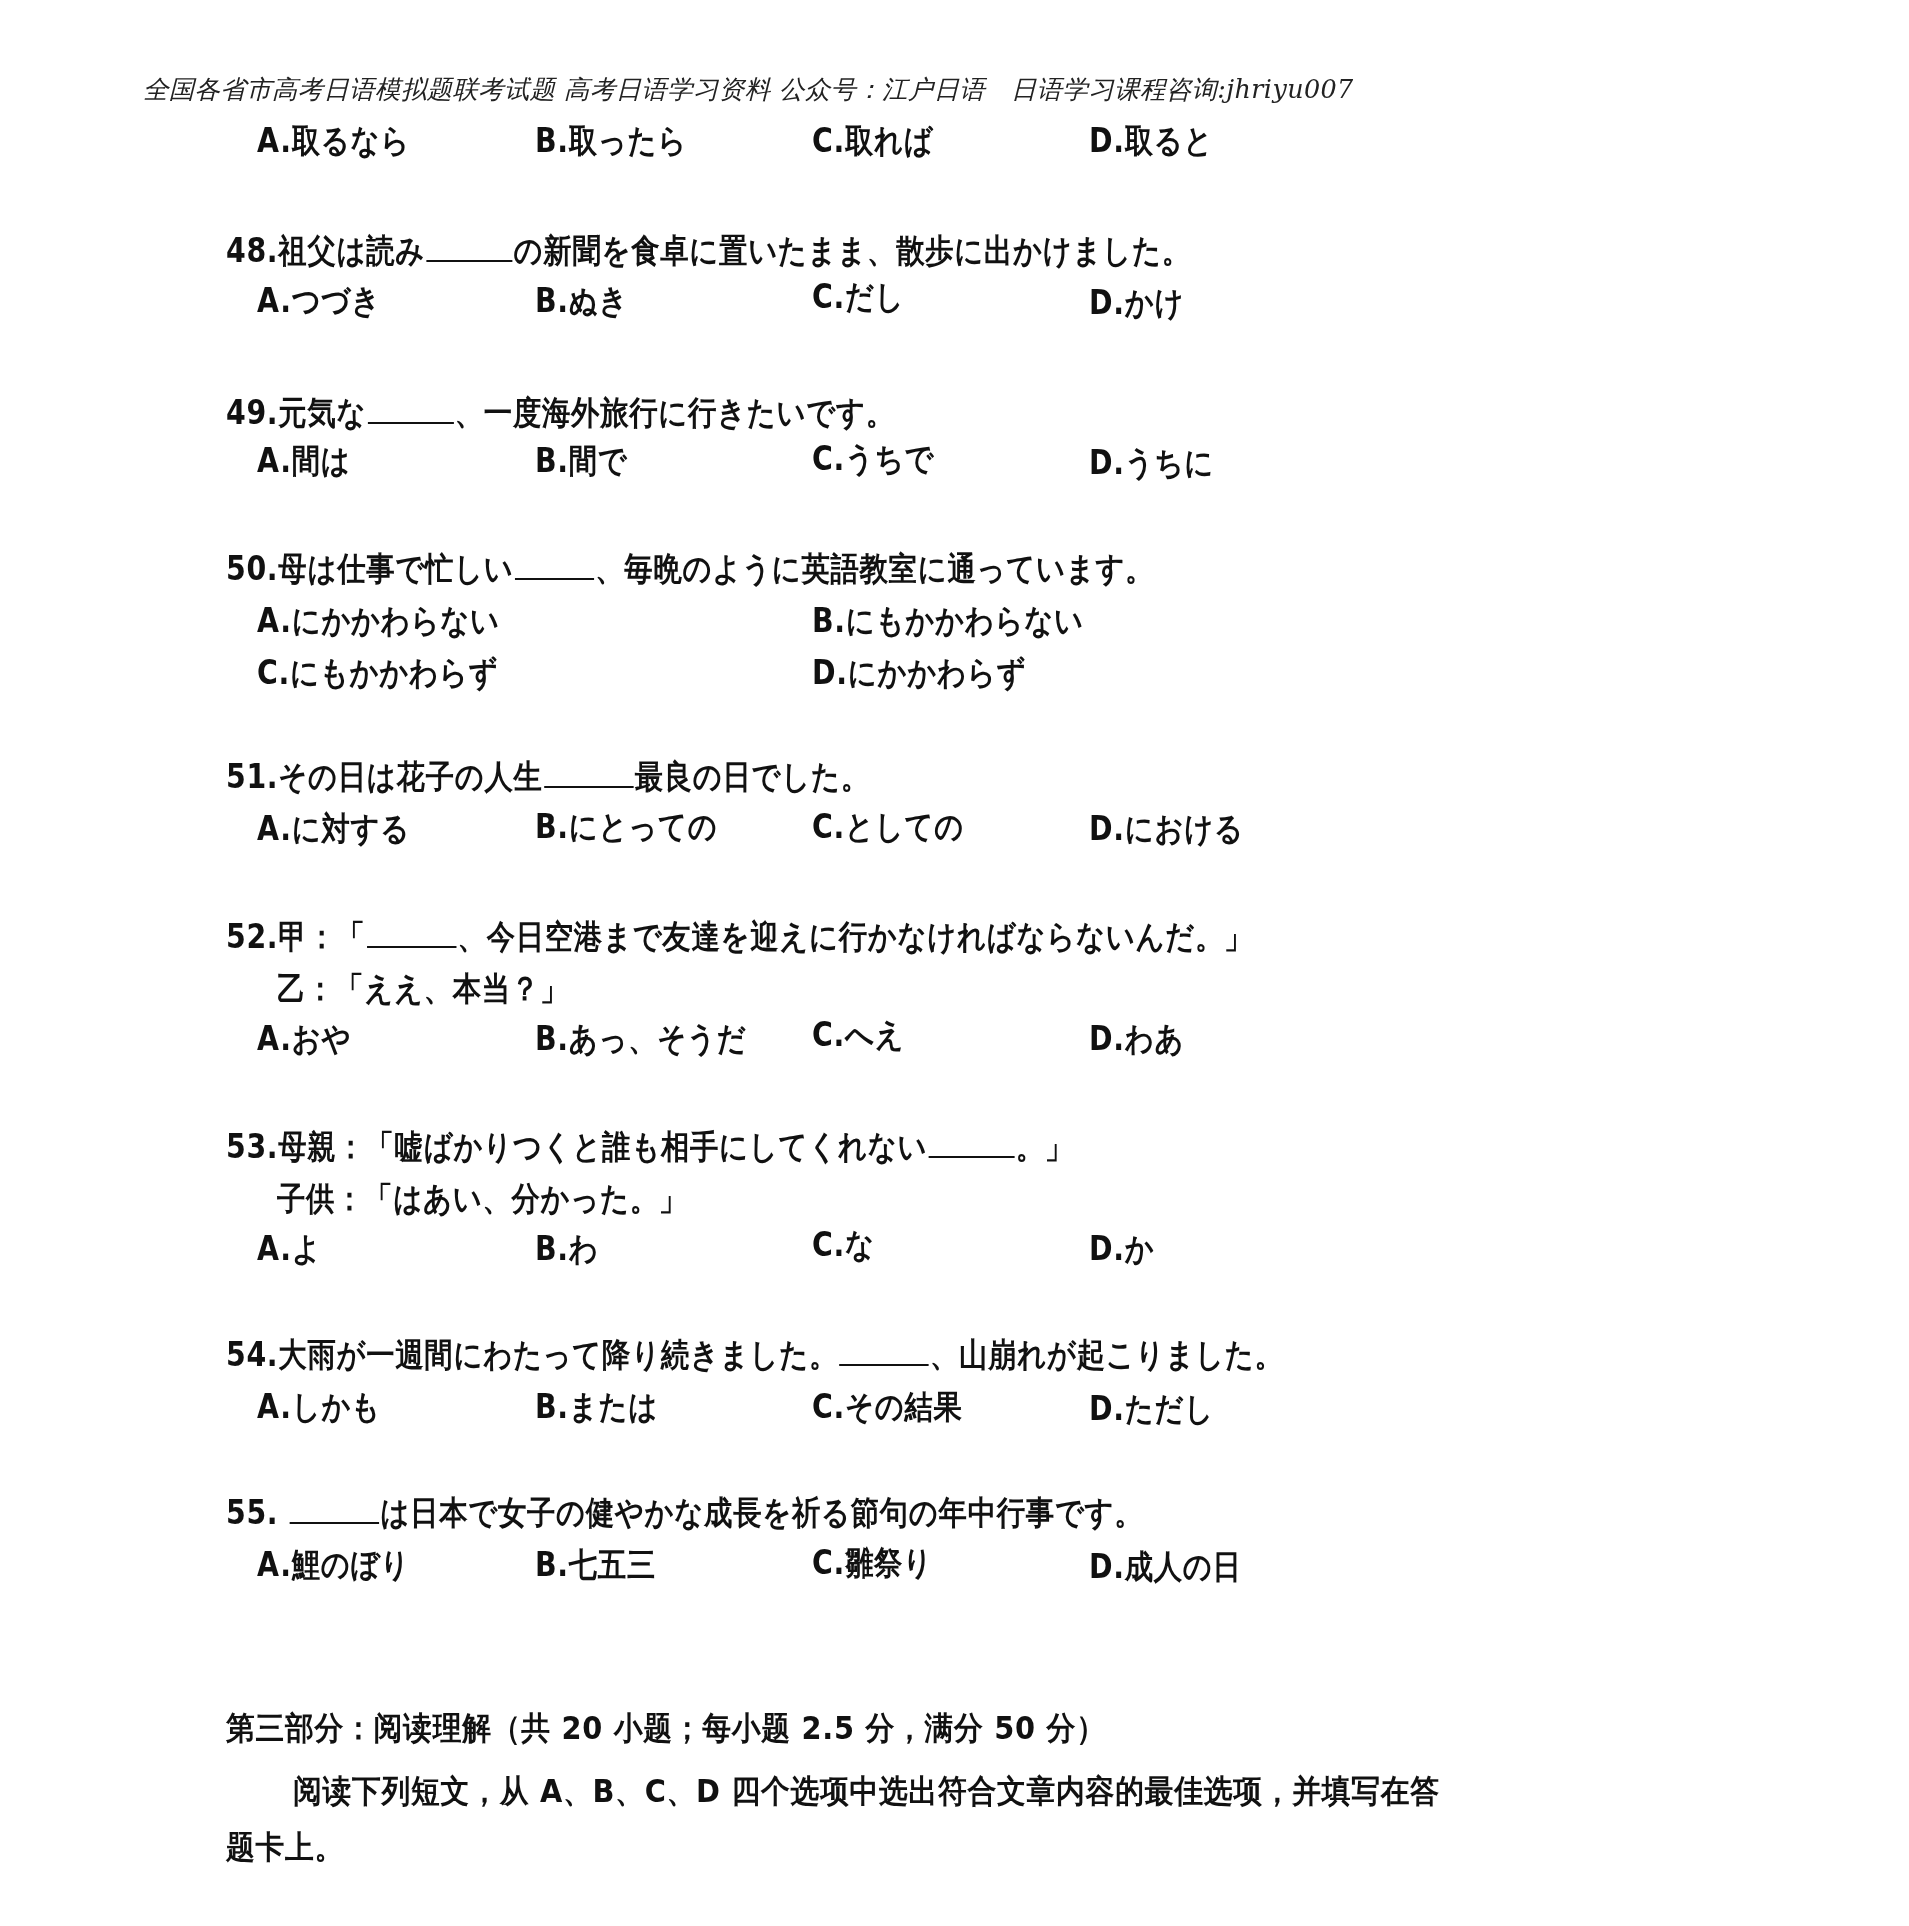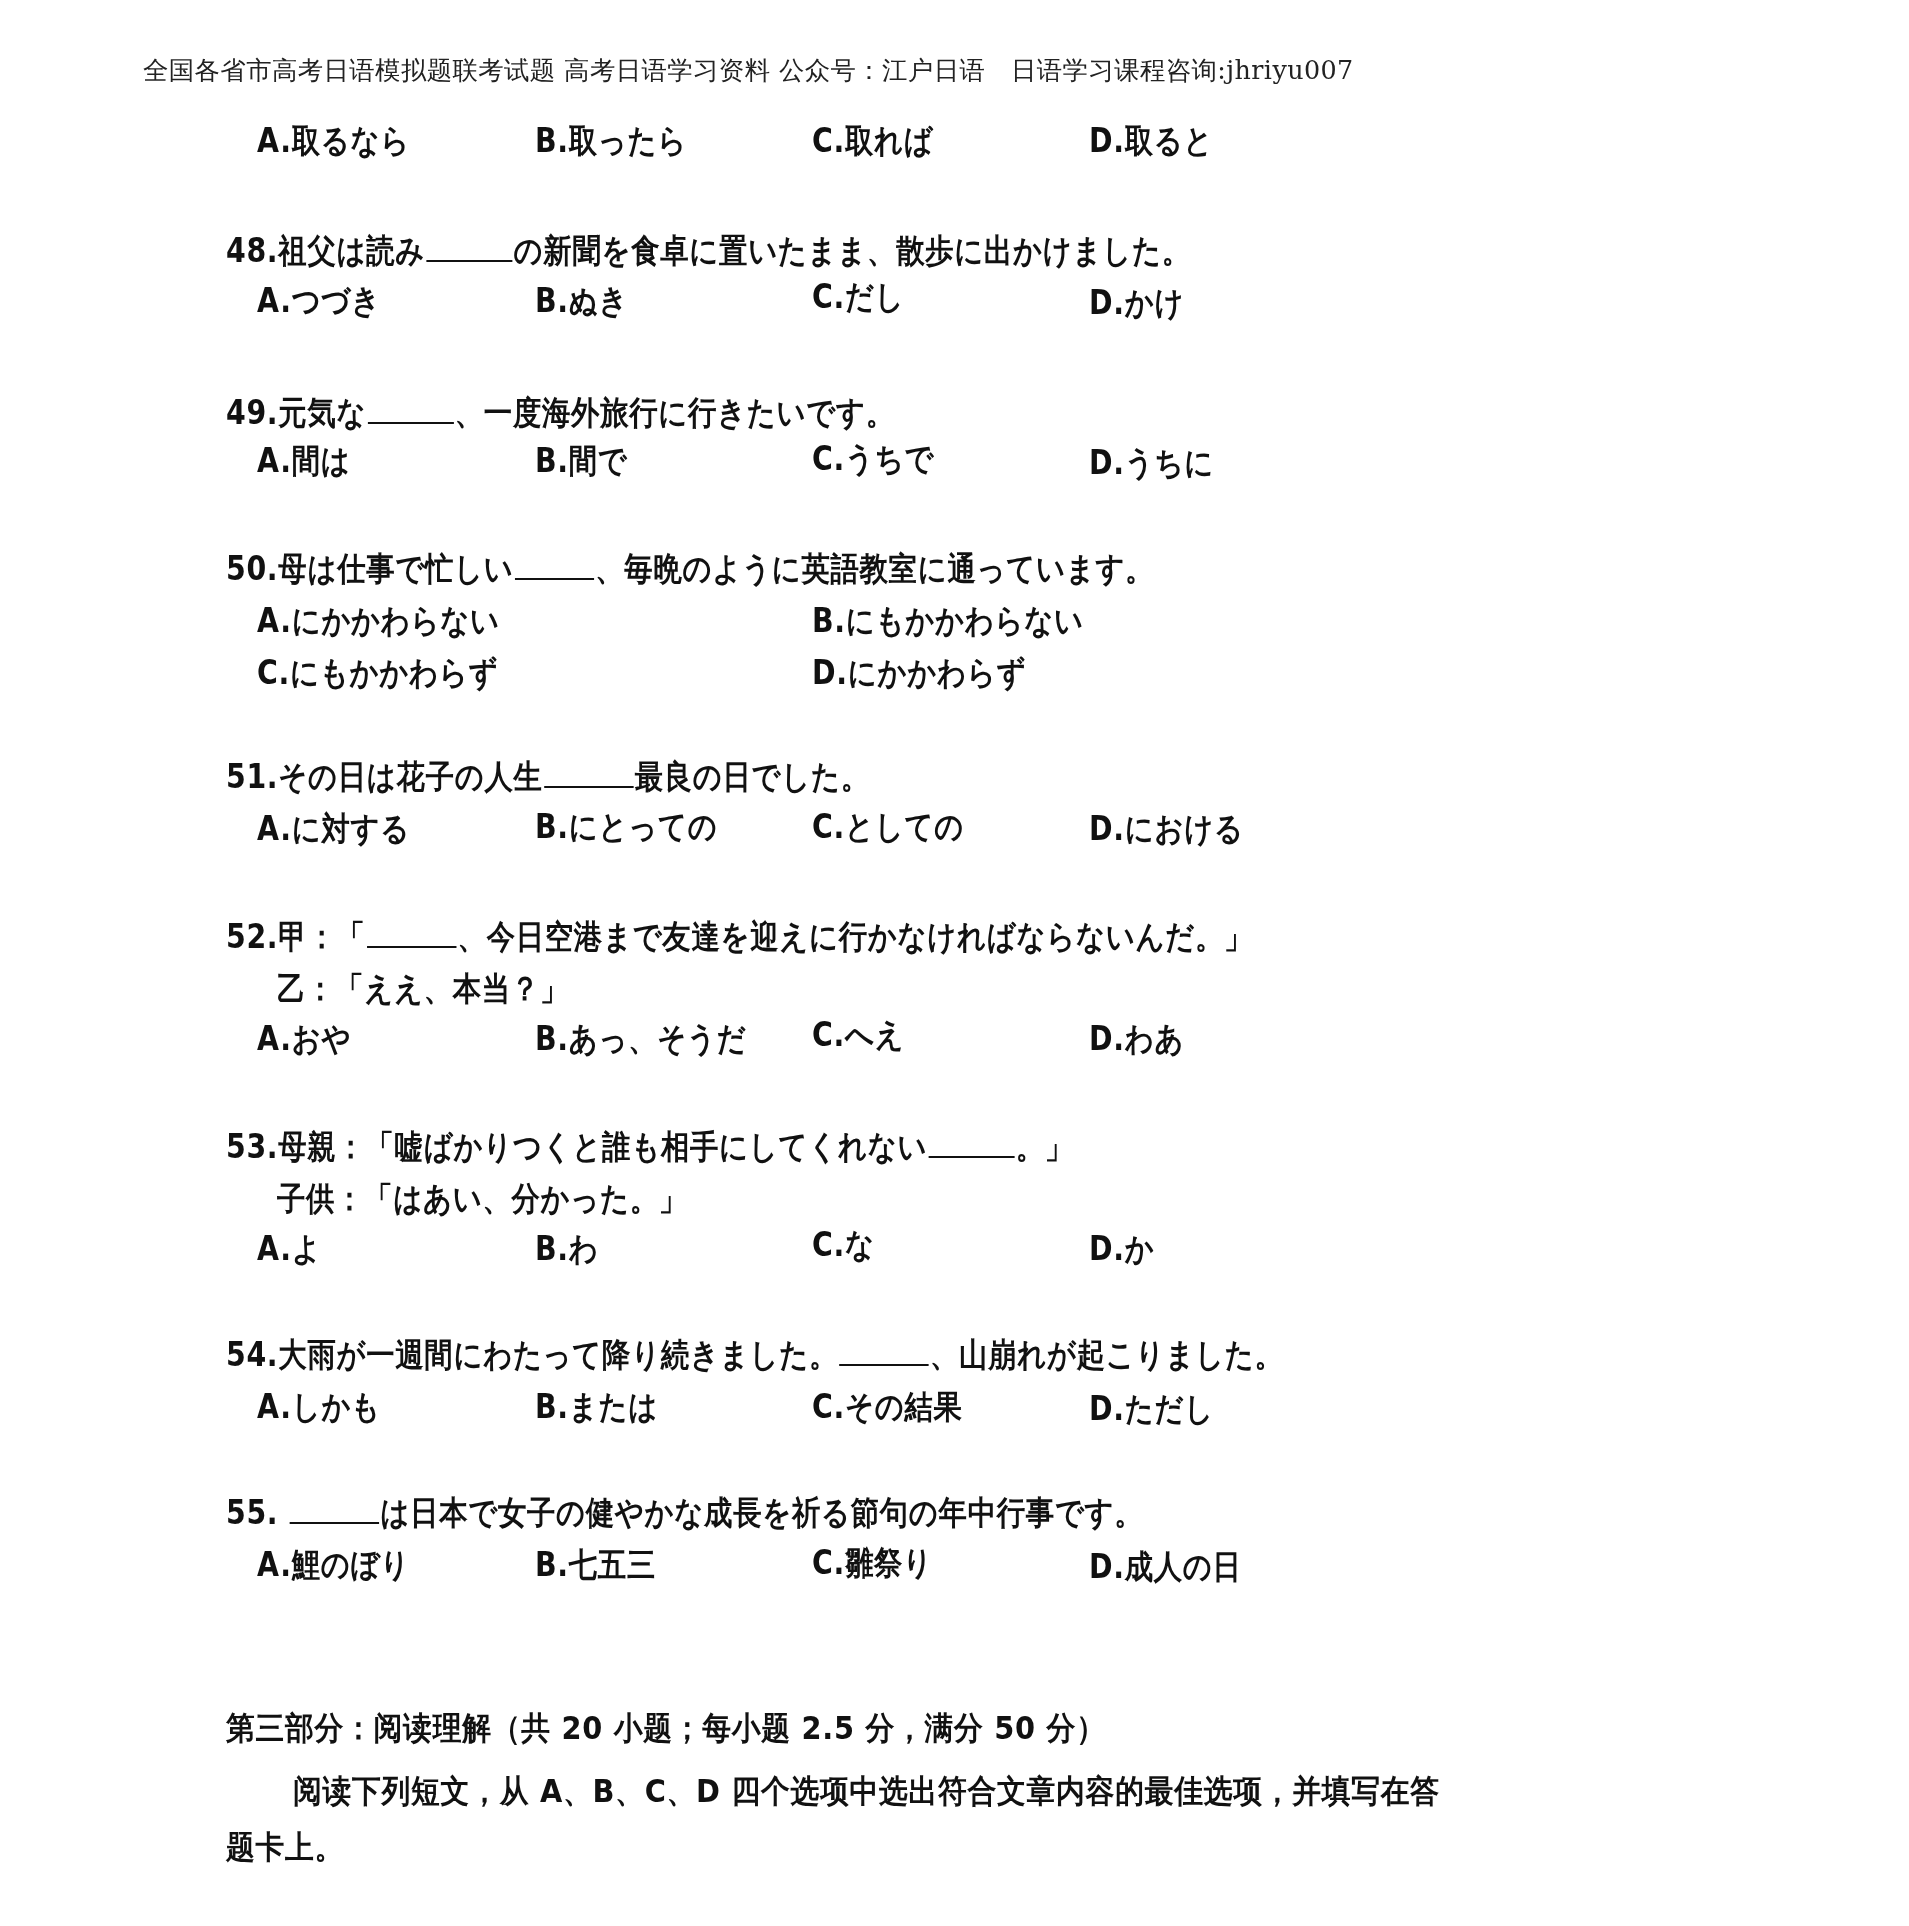--- a/index.html
+++ b/index.html
@@ -7,21 +7,21 @@
   .abs { position:absolute; white-space:nowrap; }
   .hdr { font-family:"DejaVu Serif","Liberation Serif",serif; font-size:25.4px; color:#222; letter-spacing:0.4px; }
   .q { font-family:"DejaVu Sans","Liberation Sans",sans-serif; font-size:33px; font-weight:bold; letter-spacing:0.8px; transform:scaleX(0.86); transform-origin:left top; }
   .opt { font-family:"DejaVu Sans","Liberation Sans",sans-serif; font-size:33px; font-weight:bold; letter-spacing:0.8px; transform:scaleX(0.86); transform-origin:left top; }
   .blank { display:inline-block; border-bottom:2.7px solid #111; vertical-align:baseline; height:3.9px; margin:0 1.5px; }
   .sec { font-family:"DejaVu Sans","Liberation Sans",sans-serif; font-size:32px; font-weight:bold; letter-spacing:0.8px; transform:scaleX(0.9); transform-origin:left top; }
 </style>
 </head>
 <body>
 
-<div class="abs hdr" style="left:143px; top:54px;">全国各省市高考日语模拟题联考试题 高考日语学习资料 公众号：江户日语　日语学习课程咨询:jhriyu007</div>
+<div class="abs hdr" style="left:143px; top:73px;font-style:italic;">全国各省市高考日语模拟题联考试题 高考日语学习资料 公众号：江户日语　日语学习课程咨询:jhriyu007</div>
 
 <div>
   <div class="abs opt" style="left:257px; top:119px;">A.取るなら</div>
   <div class="abs opt" style="left:535px; top:119px;">B.取ったら</div>
   <div class="abs opt" style="left:812px; top:119px;">C.取れば</div>
   <div class="abs opt" style="left:1089px; top:119px;">D.取ると</div>
 </div>
 
 <div>
   <div class="abs q" style="left:226px; top:229px;">

